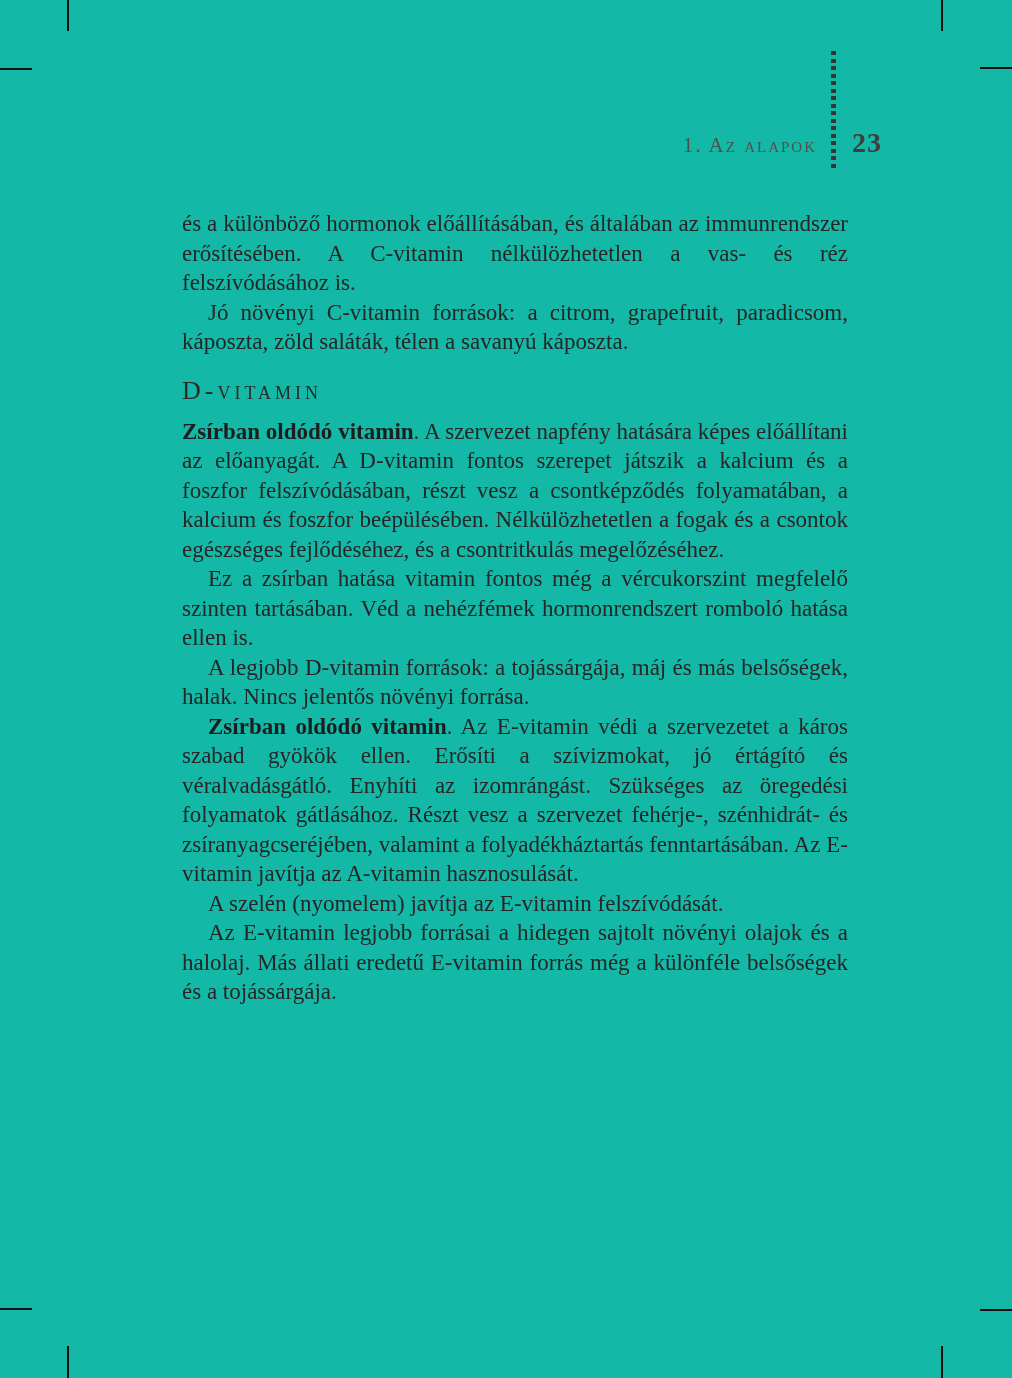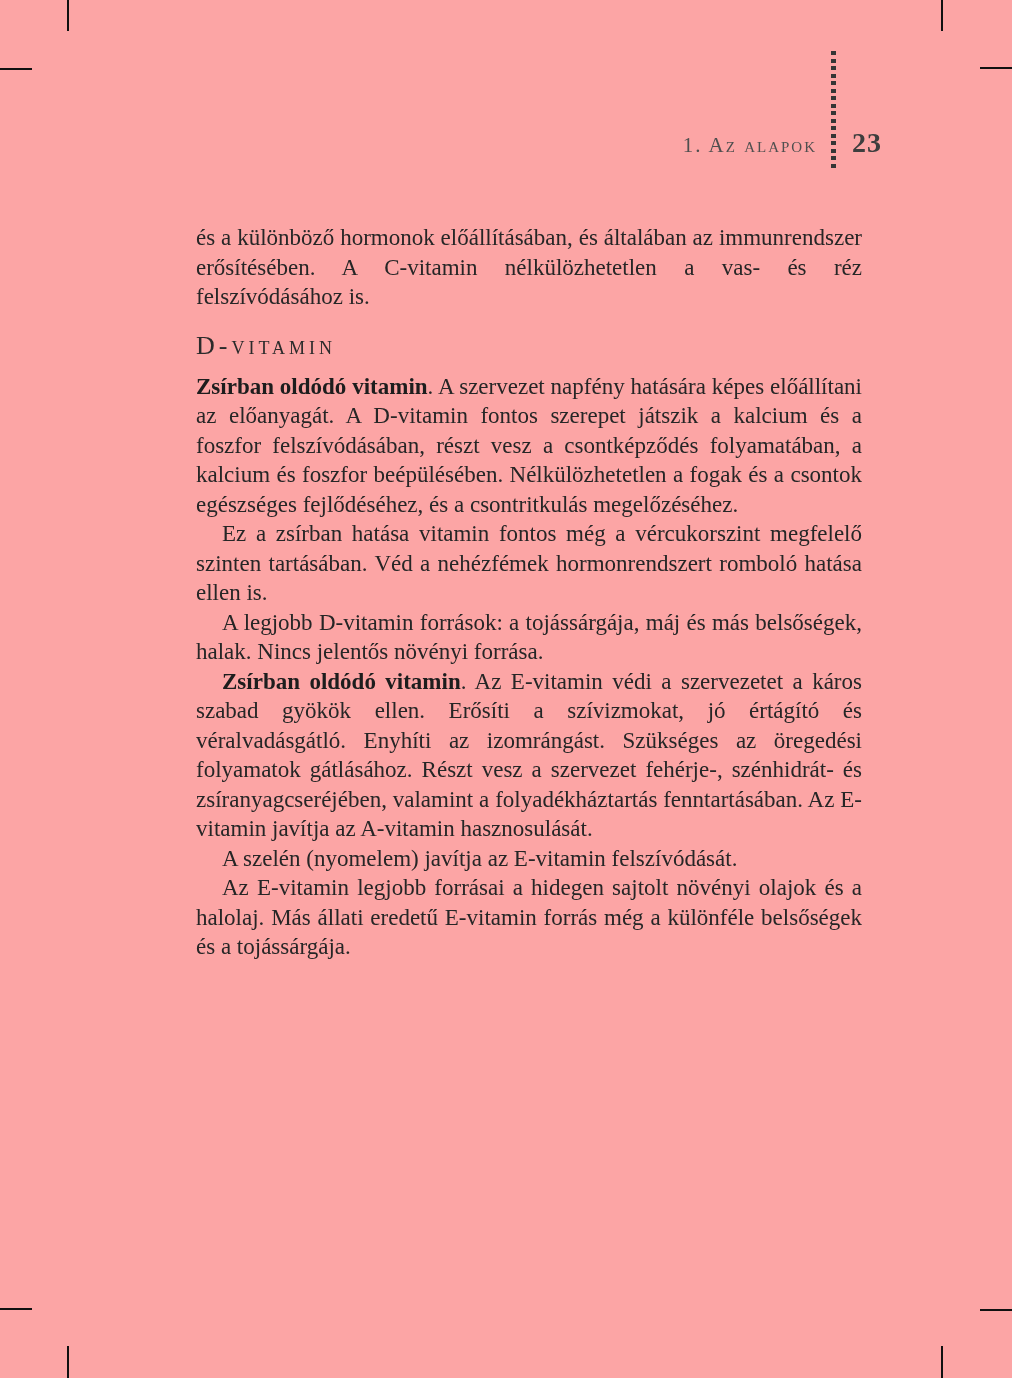--- a/index.html
+++ b/index.html
@@ -4,21 +4,21 @@
 <style>
   html, body {
     margin: 0;
     padding: 0;
     background: #ffffff;
   }
   .page {
     position: relative;
     width: 1012px;
     height: 1378px;
-    background: #fca5a5;
+    background: #14b8a6;
     overflow: hidden;
     font-family: "Liberation Serif", "DejaVu Serif", serif;
   }
 
   
   .crop {
     position: absolute;
     background: #101010;
   }
   .crop.tl-v { left: 67px;  top: 0;      width: 2px;  height: 31px; }
@@ -62,27 +62,26 @@
     line-height: 30px;
     font-weight: 700;
     color: #3e3e3e;
     letter-spacing: 1px;
   }
 
   
   .content {
     position: absolute;
     left: 182px;
-    top: 223px;
+    top: 209px;
     width: 666px;
     font-size: 23px;
     line-height: 29.5px;
     color: #262626;
     text-align: justify;
-    margin-left: 14px;
   }
   .content p {
     margin: 0;
   }
   .content p.indent {
     text-indent: 26px;
   }
   .section-heading {
     margin: 18px 0 10px 0;
     font-size: 26px;
@@ -112,20 +111,21 @@
   <div class="crop br-v"></div>
 
   <div class="chapter-label">1. Az alapok</div>
   <div class="dotted-rule"></div>
   <div class="page-number">23</div>
 
   <div class="content">
 
     <p>és a különböző hormonok előállításában, és általában az immunrendszer erősítésében. A C-vitamin nélkülözhetetlen a vas- és réz felszívódásához is.</p>
 
+    <p class="indent">Jó növényi C-vitamin források: a citrom, grapefruit, paradicsom, káposzta, zöld saláták, télen a savanyú káposzta.</p>
 
     <h2 class="section-heading">D-vitamin</h2>
 
     <p><strong class="lead">Zsírban oldódó vitamin</strong><span>. A szervezet napfény hatására képes előállítani az előanyagát. A D-vitamin fontos szerepet játszik a kalcium és a foszfor felszívódásában, részt vesz a csontképződés folyamatában, a kalcium és foszfor beépülésében. Nélkülözhetetlen a fogak és a csontok egészséges fejlődéséhez, és a csontritkulás megelőzéséhez.</span></p>
 
 
     <p class="indent">Ez a zsírban hatása vitamin fontos még a vércukorszint megfelelő szinten tartásában. Véd a nehézfémek hormonrendszert romboló hatása ellen is.</p>
 
     <p class="indent">A legjobb D-vitamin források: a tojássárgája, máj és más belsőségek, halak. Nincs jelentős növényi forrása.</p>
 

